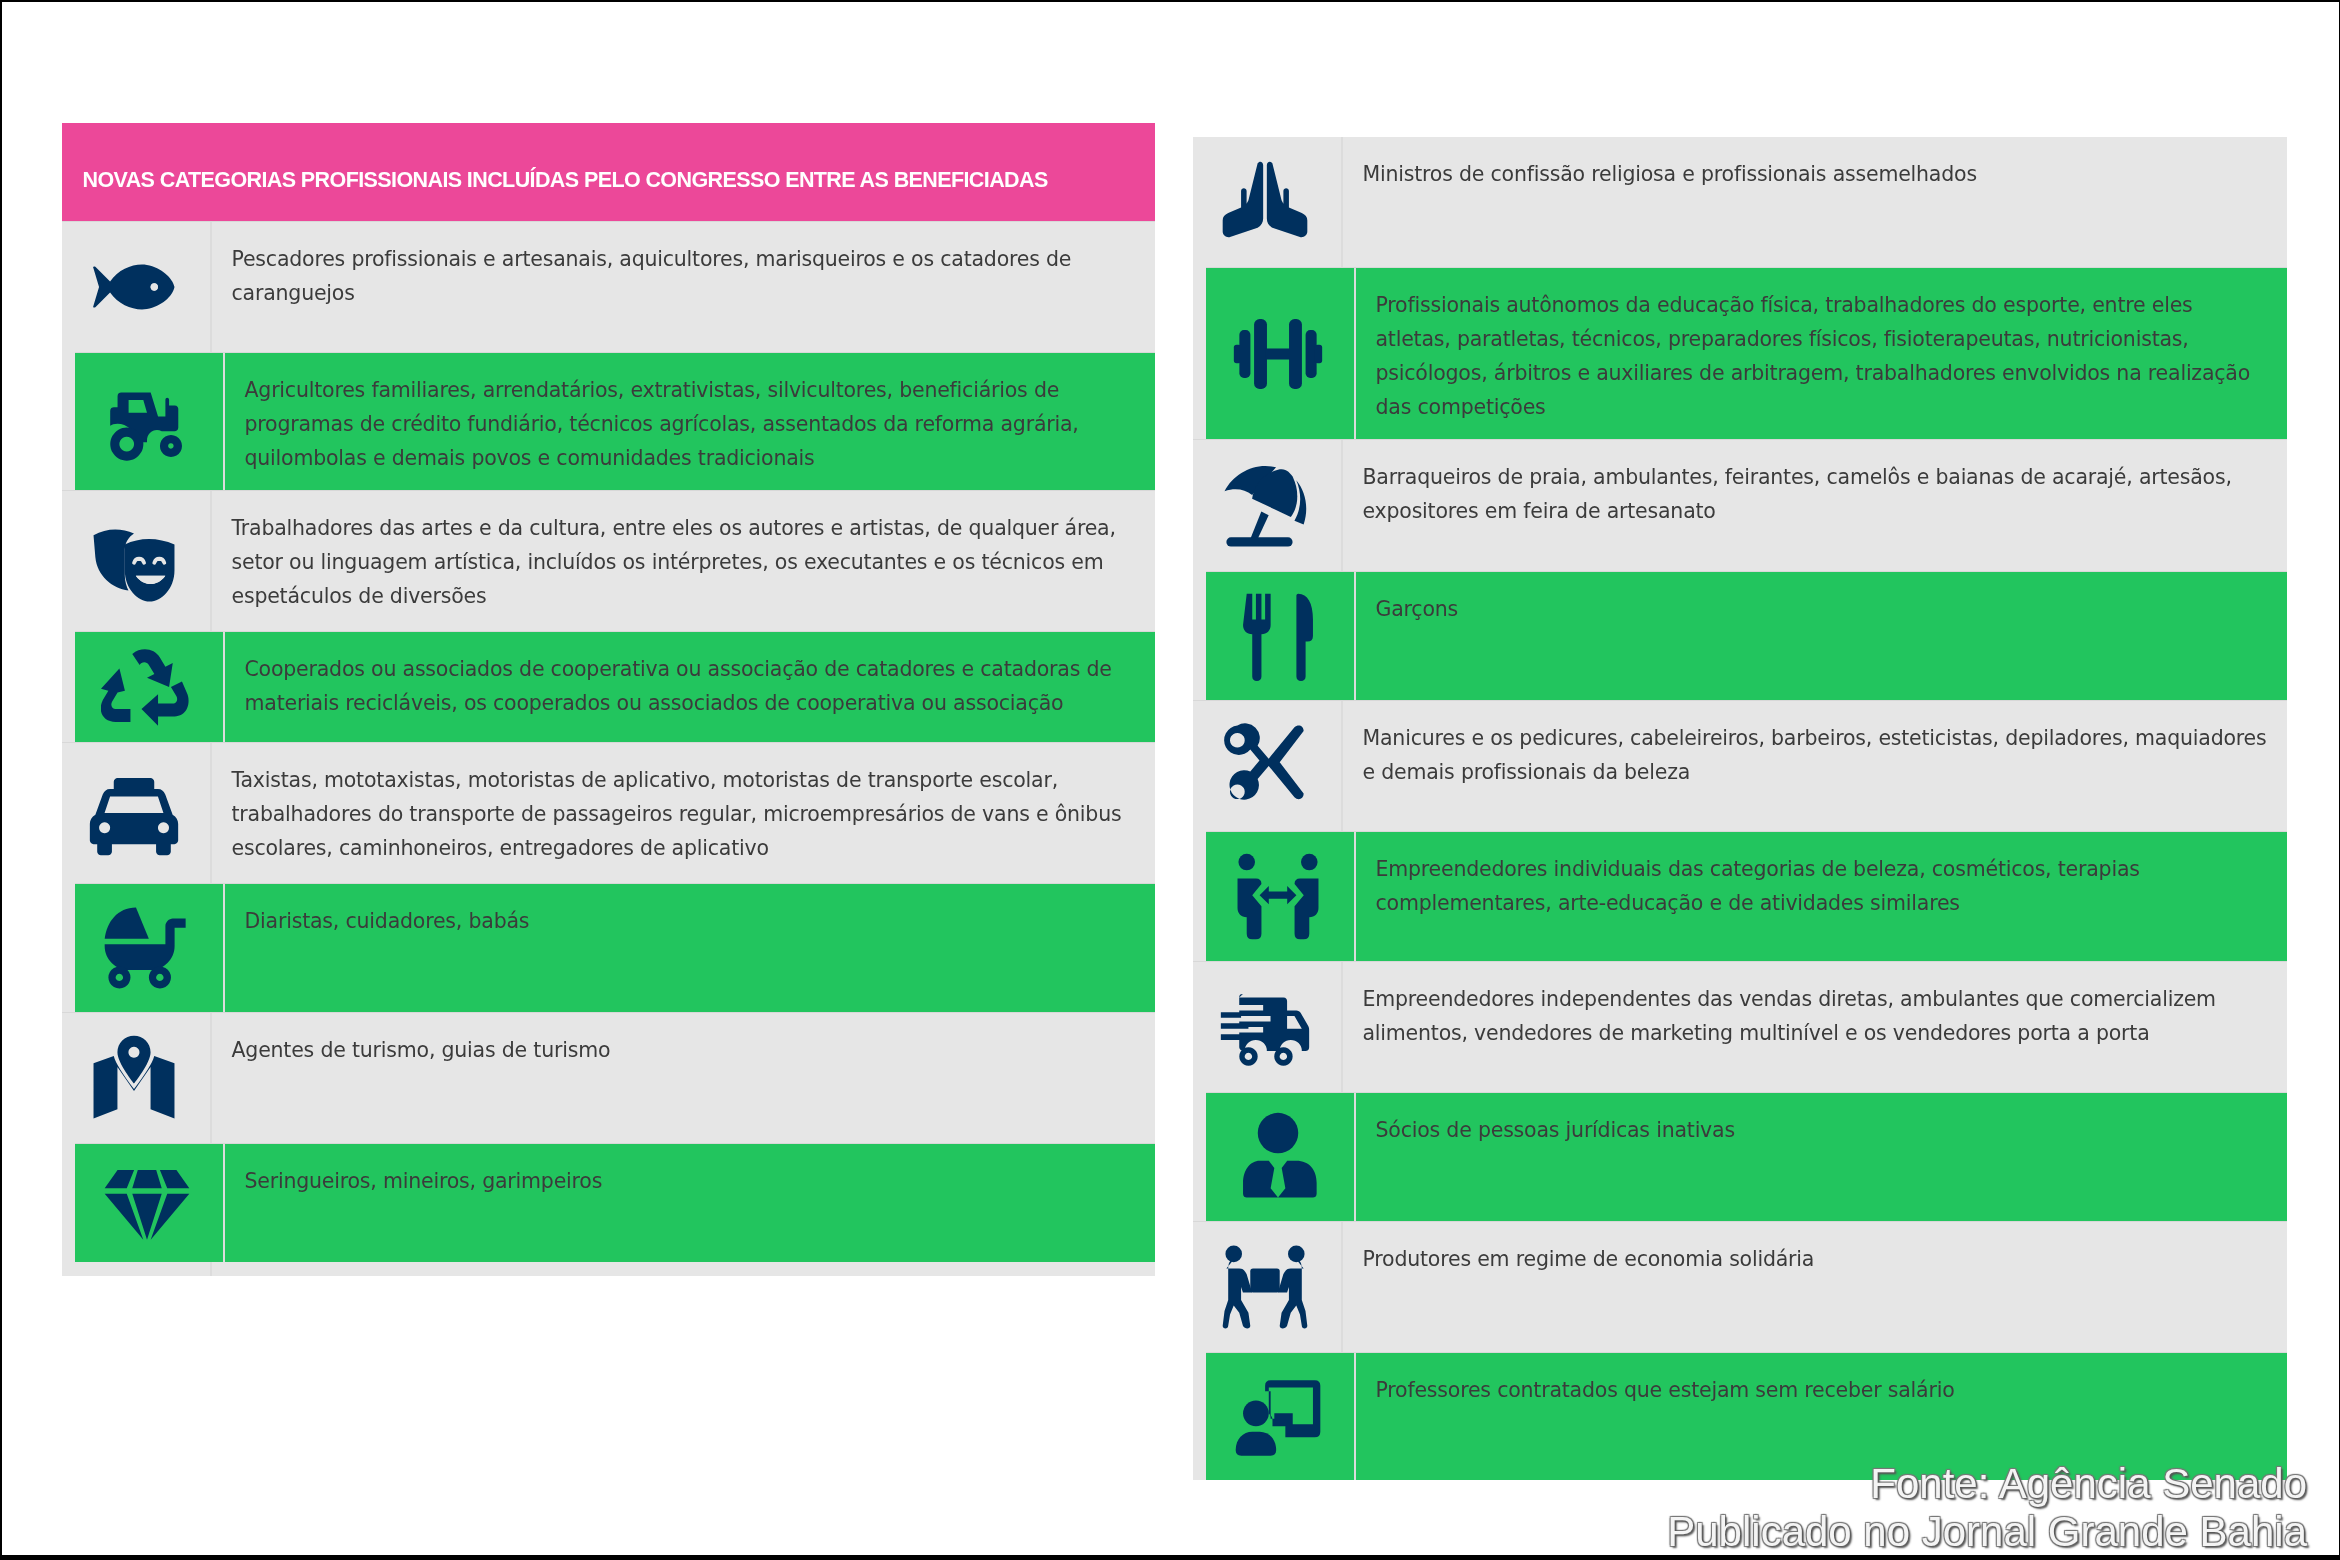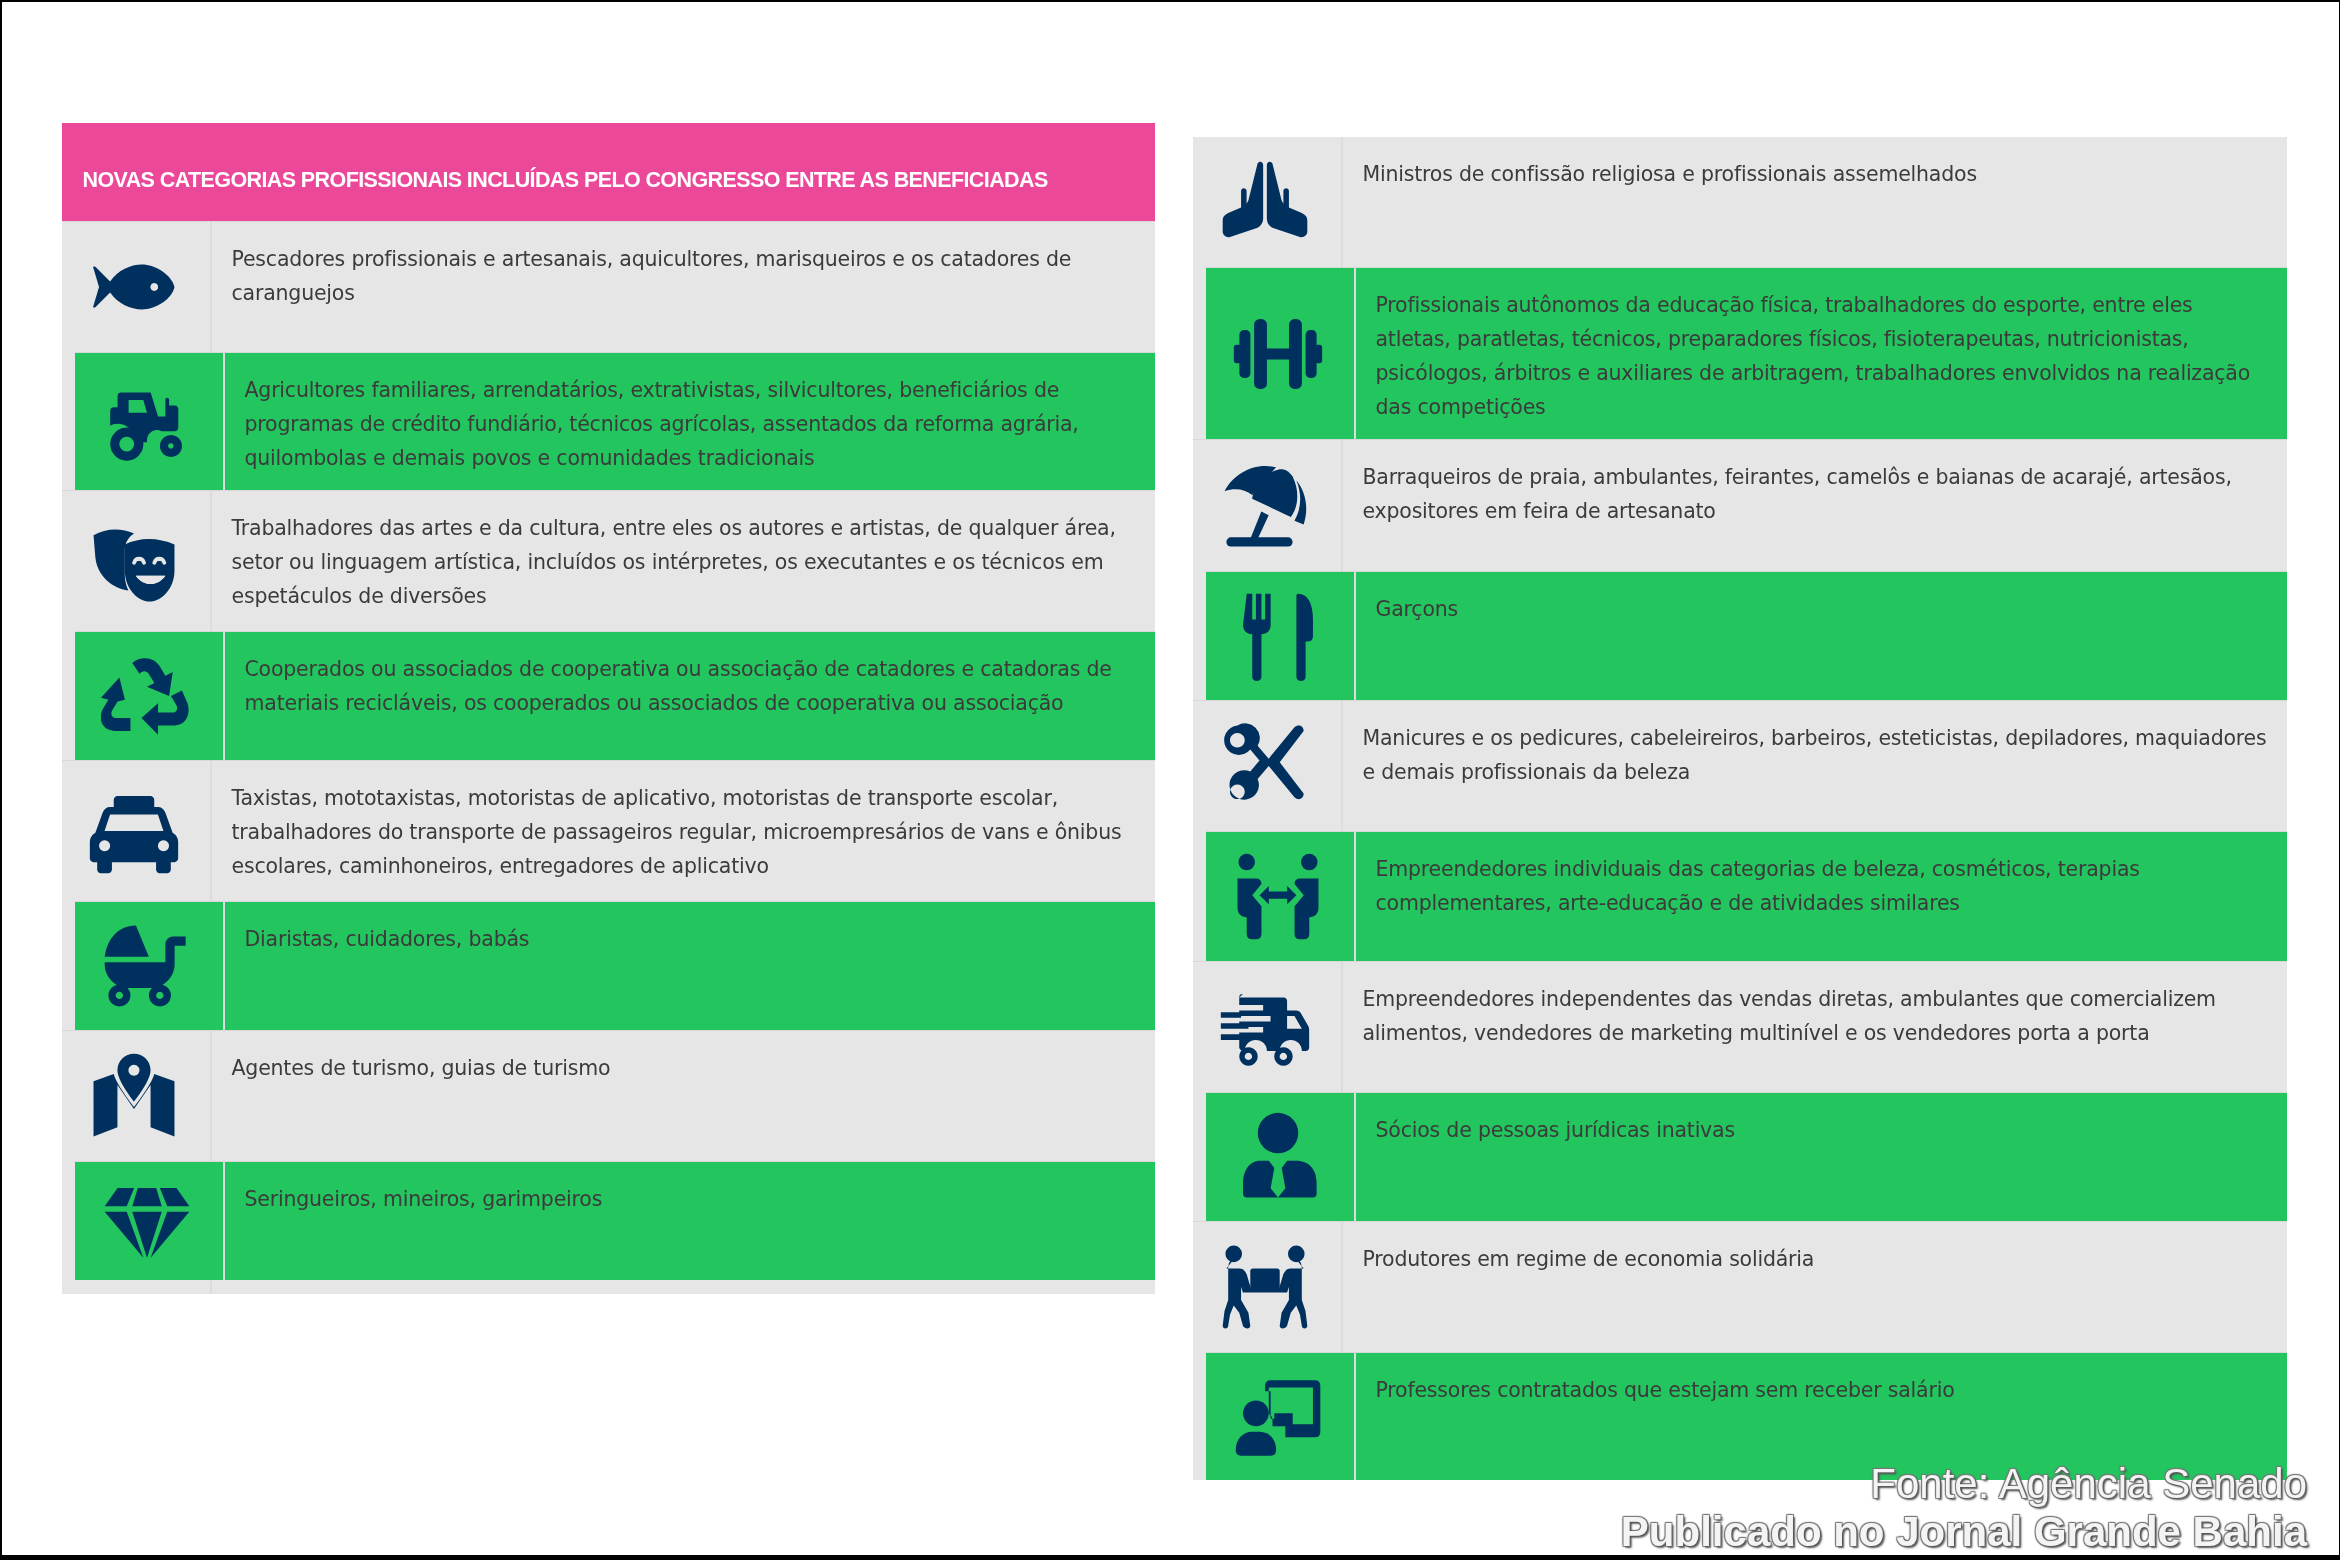--- a/index.html
+++ b/index.html
@@ -76,21 +76,21 @@
       right: 34px;
       text-align: right;
       color: #f4f4f4;
       font-family: "Liberation Sans", sans-serif;
       font-size: 42px;
       line-height: 47px;
       text-shadow: 2px 2px 2px #555, -1px -1px 1px #777, 1px -1px 1px #777, -1px 1px 1px #777;
       z-index: 6;
     }
     .watermark.l1 { top: 1460px; }
-    .watermark.l2 { top: 1508px; font-weight: bold; }
+    .watermark.l2 { top: 1508px; }
   </style>
 </head>
 <body>
 
 <div class="frame"></div>
 
 <div class="table left">
   <div class="header">NOVAS CATEGORIAS PROFISSIONAIS INCLUÍDAS PELO CONGRESSO ENTRE AS BENEFICIADAS</div>
 
   <div class="row light" style="height:131px">
@@ -119,21 +119,21 @@
       <svg viewBox="0 0 100 100">
           <path d="M6 22 c14-8 30-8 44-2 c-6 4-10 10-10 18 v28 c0 6 2 12 4 16 c-18-2-34-16-36-36 z"></path>
           <path d="M40 32 c16-8 36-8 54 0 v28 c0 20-14 34-27 34 c-13 0-27-14-27-34 z M50 50 c2-5 9-5 11 0 M72 50 c2-5 9-5 11 0 M52 66 c8 12 24 12 32 0 z" fill-rule="evenodd"></path>
           <path d="M52 66 c8 12 24 12 32 0 z" fill="#e6e6e6"></path>
           <path d="M50 52 c2-6 9-6 11 0 M72 52 c2-6 9-6 11 0" stroke="#e6e6e6" stroke-width="4" fill="none" stroke-linecap="round"></path>
         </svg>
     </div>
     <div class="text-cell">Trabalhadores das artes e da cultura, entre eles os autores e artistas, de qualquer área, setor ou linguagem artística, incluídos os intérpretes, os executantes e os técnicos em espetáculos de diversões</div>
   </div>
 
-  <div class="row dark" style="height:129px">
+  <div class="row dark" style="height:111px">
     <div class="icon-cell">
       <svg viewBox="0 0 100 100">
           <path d="M34 14 c10-8 24-6 30 4 l6 10 l8-4 l-4 26 l-24-10 l8-4 l-6-10 c-2-4-8-4-10 0 z"></path>
           <path d="M20 30 l6 24 l-8 2 l-6 10 c-2 4 0 8 4 8 h16 v14 h-16 c-14 0-20-12-14-24 l6-10 l-8-2 z"></path>
           <path d="M94 58 c4 12-2 24-14 24 h-18 v10 l-18-18 l18-16 v10 h16 c4 0 6-4 4-8 l-6-10 l12-6 z"></path>
         </svg>
     </div>
     <div class="text-cell">Cooperados ou associados de cooperativa ou associação de catadores e catadoras de materiais recicláveis, os cooperados ou associados de cooperativa ou associação</div>
   </div>
 

